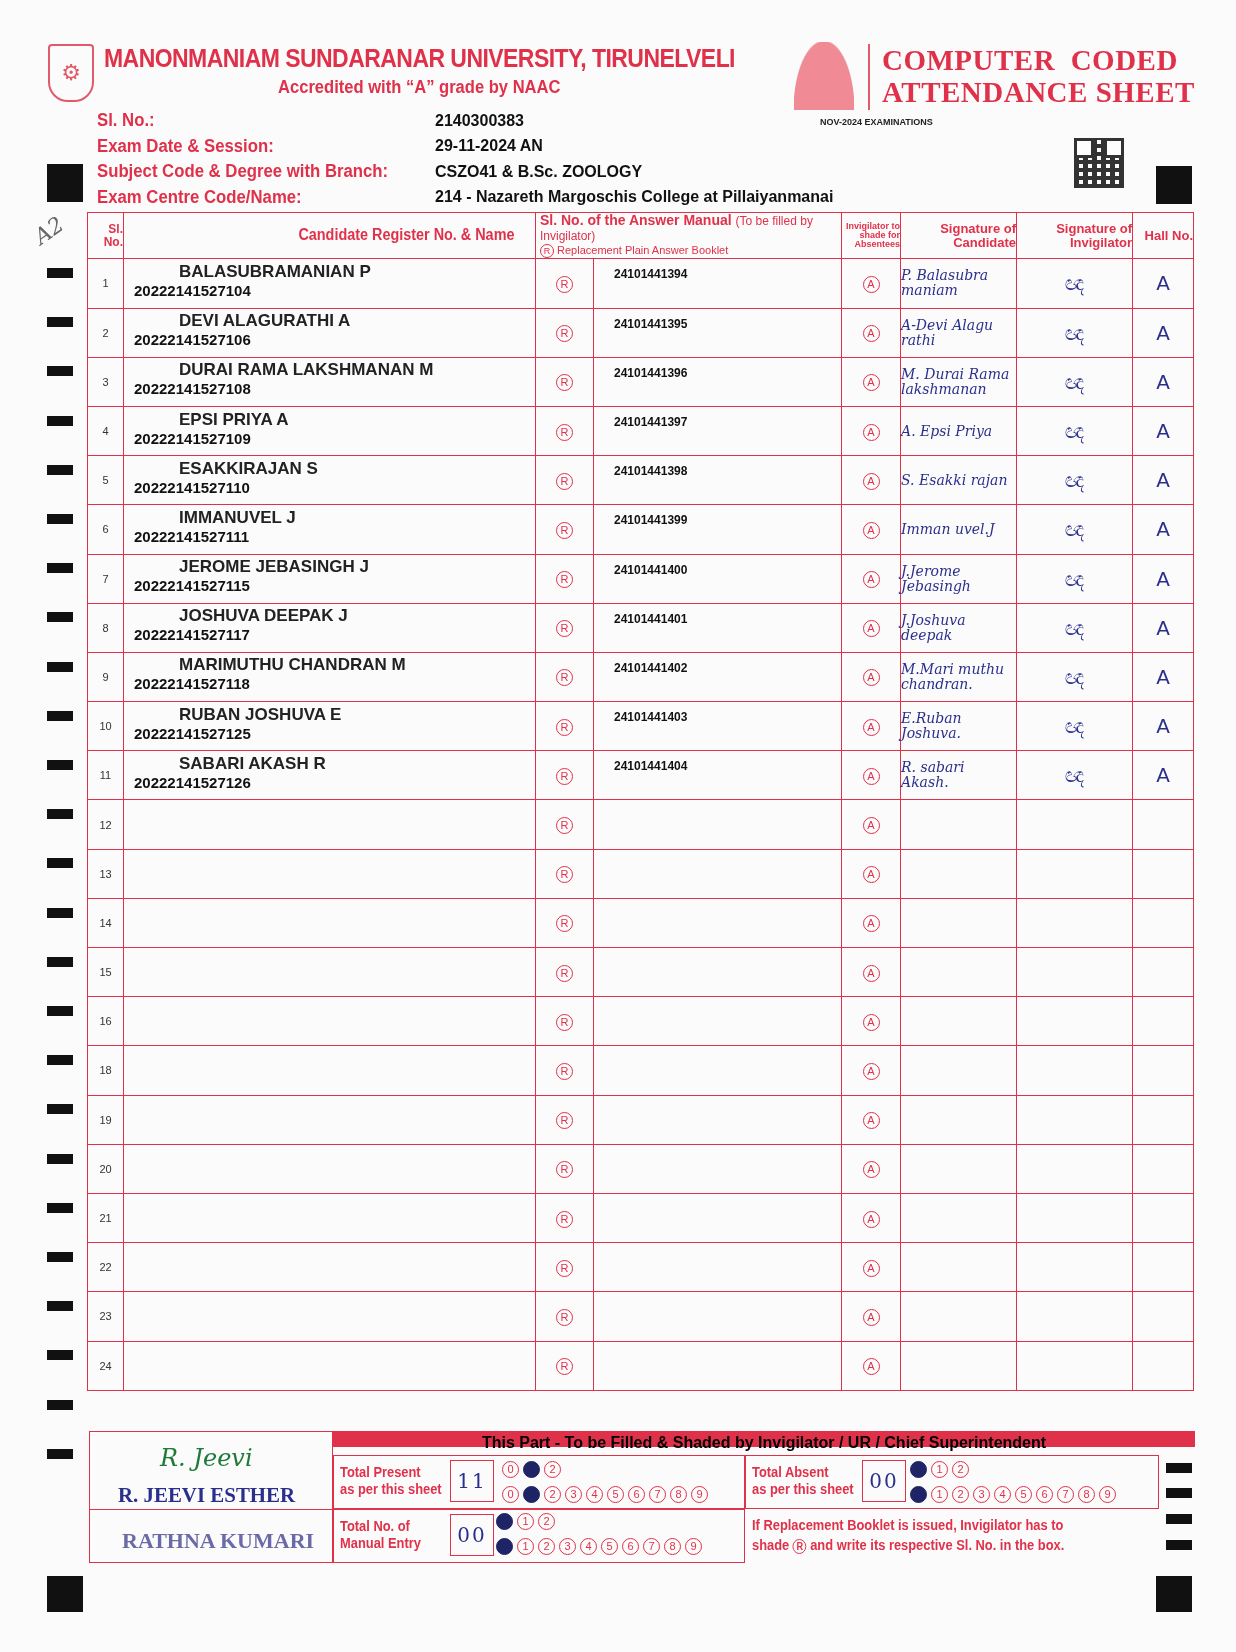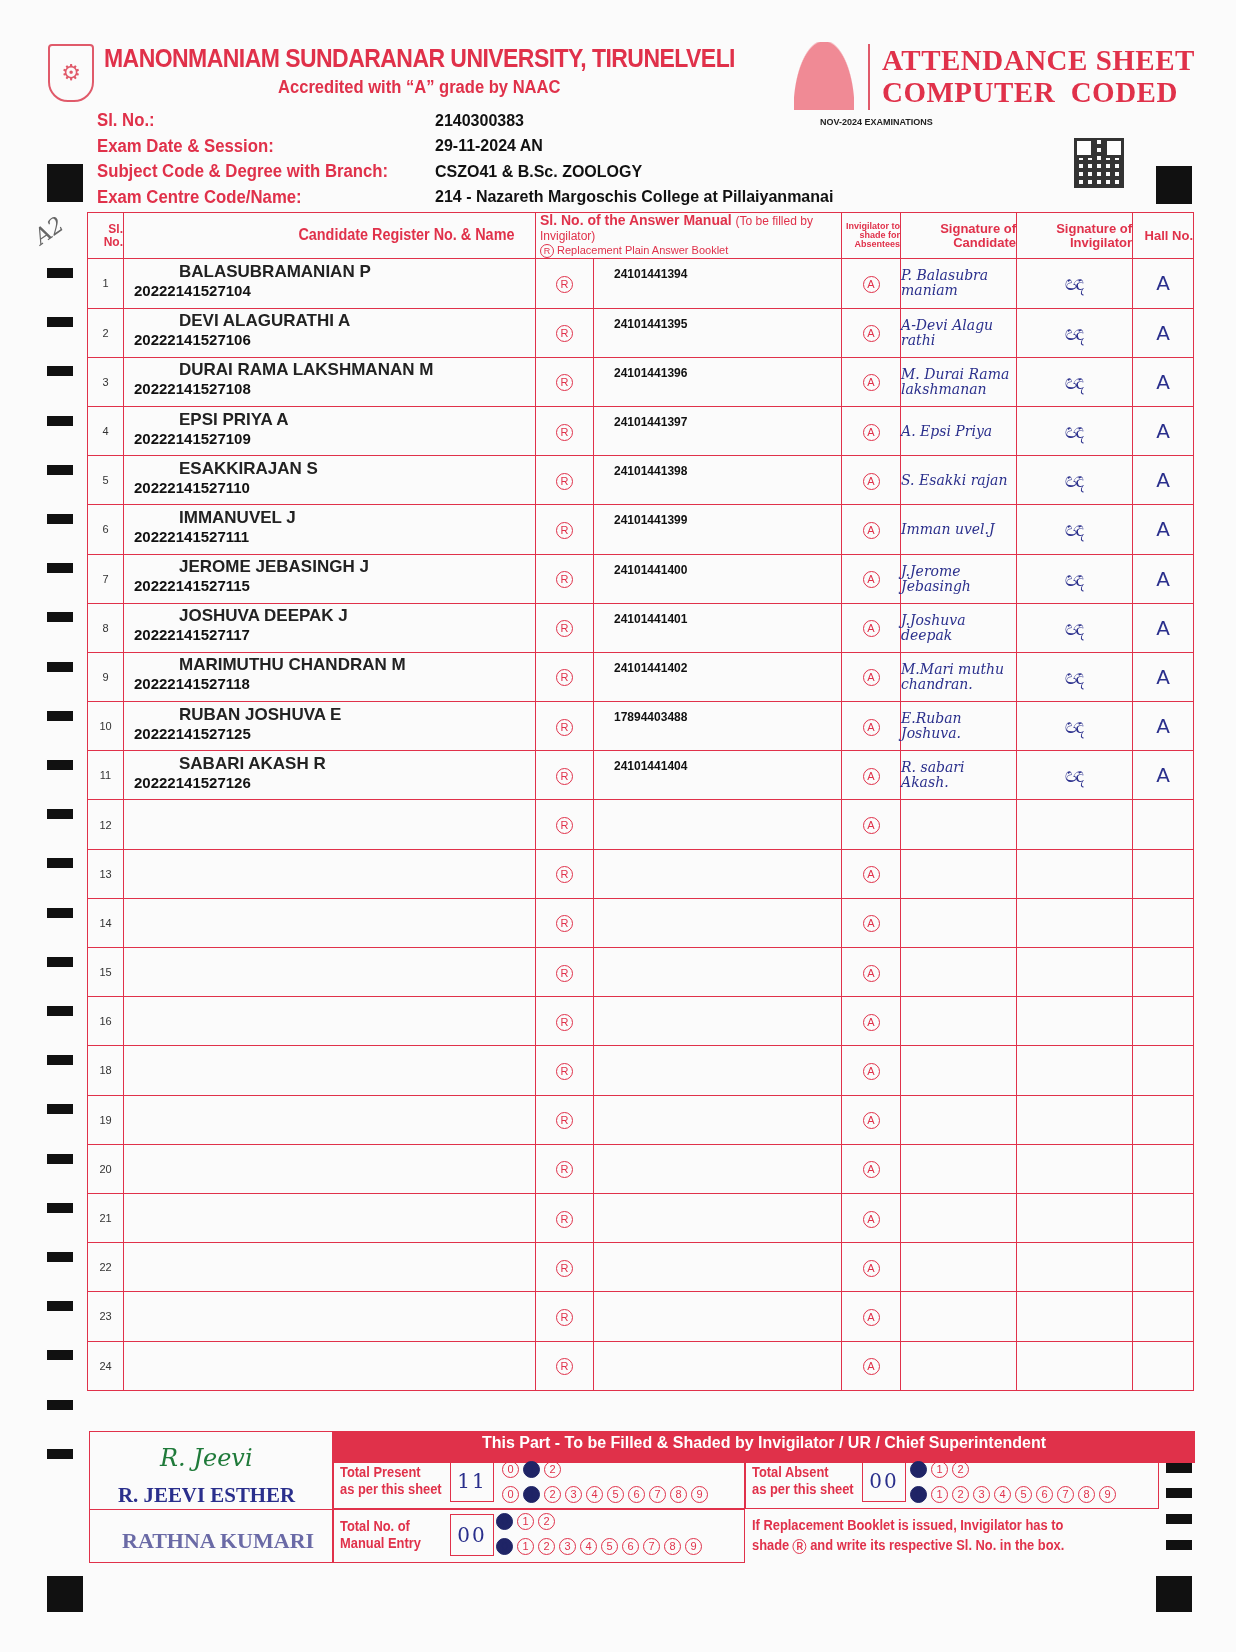--- a/index.html
+++ b/index.html
@@ -45,40 +45,40 @@
   .hw { font-family: "DejaVu Serif", serif; font-style: italic; color: #2a2f8c; font-size: 14px; line-height: 15px; }
   .hw-ini { text-align: center; font-family: "DejaVu Serif", serif; color: #2a2f8c; font-size: 20px; }
   .hw-hall { text-align: center; font-family: "DejaVu Sans", sans-serif; color: #2a2f8c; font-size: 20px; }
   .footer { position: absolute; left: 89px; top: 1431px; width: 1106px; height: 132px; }
   .f-cs { position: absolute; left: 0; top: 0; width: 244px; height: 132px; border: 1px solid #e0314a; }
   .f-cs .sig { position: absolute; left: 70px; top: 12px; font-family: "DejaVu Serif", serif; font-style: italic; color: #1f7a3a; font-size: 24px; }
   .f-cs .stamp1 { position: absolute; left: 28px; top: 50px; font-family: "Liberation Serif", serif; font-weight: bold; color: #2a2f8c; font-size: 22px; white-space: nowrap; transform: scaleX(0.95); transform-origin:left; }
   .f-cs .divider { position: absolute; left: 0; top: 77px; width: 100%; height: 1px; background: #e0314a; }
   .f-cs .label { position: absolute; left: 0; top: 84px; width: 100%; text-align: center; color: #e0314a; font-weight: bold; font-size: 14px; line-height: 18px; }
   .f-cs .stamp2 { position: absolute; left: 32px; top: 96px; font-family: "Liberation Serif", serif; font-weight: bold; color: #3a3a8a; opacity: 0.75; font-size: 22px; white-space: nowrap; }
-  .banner { position: absolute; left: 244px; top: 0; width: 862px; height: 32px; background: #e0314a; color: #ffffff; font-weight: bold; font-size: 16px; text-align: center; line-height: 24px; }
+  .banner { position: absolute; left: 244px; top: 0; width: 862px; height: 16px; background: #e0314a; color: #000000; font-weight: bold; font-size: 16px; text-align: center; line-height: 24px; }
   .blk { position: absolute; border: 1px solid #e0314a; }
   .blk .lbl { position: absolute; left: 6px; color: #e0314a; font-weight: bold; font-size: 14px; line-height: 17px; white-space: nowrap; transform: scaleX(0.92); transform-origin:left; }
   .blk .box { position: absolute; width: 44px; height: 42px; border: 1px solid #e0314a; font-family: "DejaVu Serif", serif; color: #2a2f8c; font-size: 20px; text-align: center; line-height: 40px; letter-spacing: 2px; }
   .bubbles { position: absolute; display: flex; gap: 4px; }
   .bub { width: 17px; height: 17px; border: 1px solid #e0314a; border-radius: 50%; color: #e0314a; font-size: 11px; text-align: center; line-height: 15px; }
   .bub.filled { background: #1f2466; border-color: #1f2466; color: #1f2466; }
   .note { position: absolute; left: 663px; top: 84px; color: #e0314a; font-weight: bold; font-size: 14px; line-height: 20px; transform: scaleX(0.92); transform-origin:left; white-space: nowrap; }
 </style>
 </head>
 <body>
 
 <div class="logo">⚙</div>
 <div class="uni-title">MANONMANIAM SUNDARANAR UNIVERSITY, TIRUNELVELI</div>
 <div class="uni-sub">Accredited with “A” grade by NAAC</div>
 <div class="portrait"></div>
 <div class="vbar"></div>
 <div class="cca">
+  <div style="white-space:pre;">COMPUTER  CODED</div>
   <div>ATTENDANCE SHEET</div>
-  <div style="white-space:pre;">COMPUTER  CODED</div>
 </div>
 <div class="exam-tag">NOV-2024 EXAMINATIONS</div>
 <div class="qr"></div>
 
 <div class="meta">
   <div class="meta-row">
       <span class="meta-label">Sl. No.:</span>
       <span class="meta-val">2140300383</span>
     </div>
   <div class="meta-row">
@@ -279,21 +279,21 @@
         <td class="hw-ini">ඥ</td>
         <td class="hw-hall">A</td>
       </tr>
       <tr class="drow">
         <td class="c-sl">10</td>
         <td class="c-cand">
           <span class="nm">RUBAN JOSHUVA E</span>
           <span class="rg">20222141527125</span>
         </td>
         <td class="c-r"><span class="circ">R</span></td>
-        <td class="c-bk">17894403488</td>
+        <td class="c-bk">24101441403</td>
         <td class="c-a"><span class="circ">A</span></td>
         <td class="hw">E.Ruban Joshuva.</td>
         <td class="hw-ini">ඥ</td>
         <td class="hw-hall">A</td>
       </tr>
       <tr class="drow">
         <td class="c-sl">11</td>
         <td class="c-cand">
           <span class="nm">SABARI AKASH R</span>
           <span class="rg">20222141527126</span>

